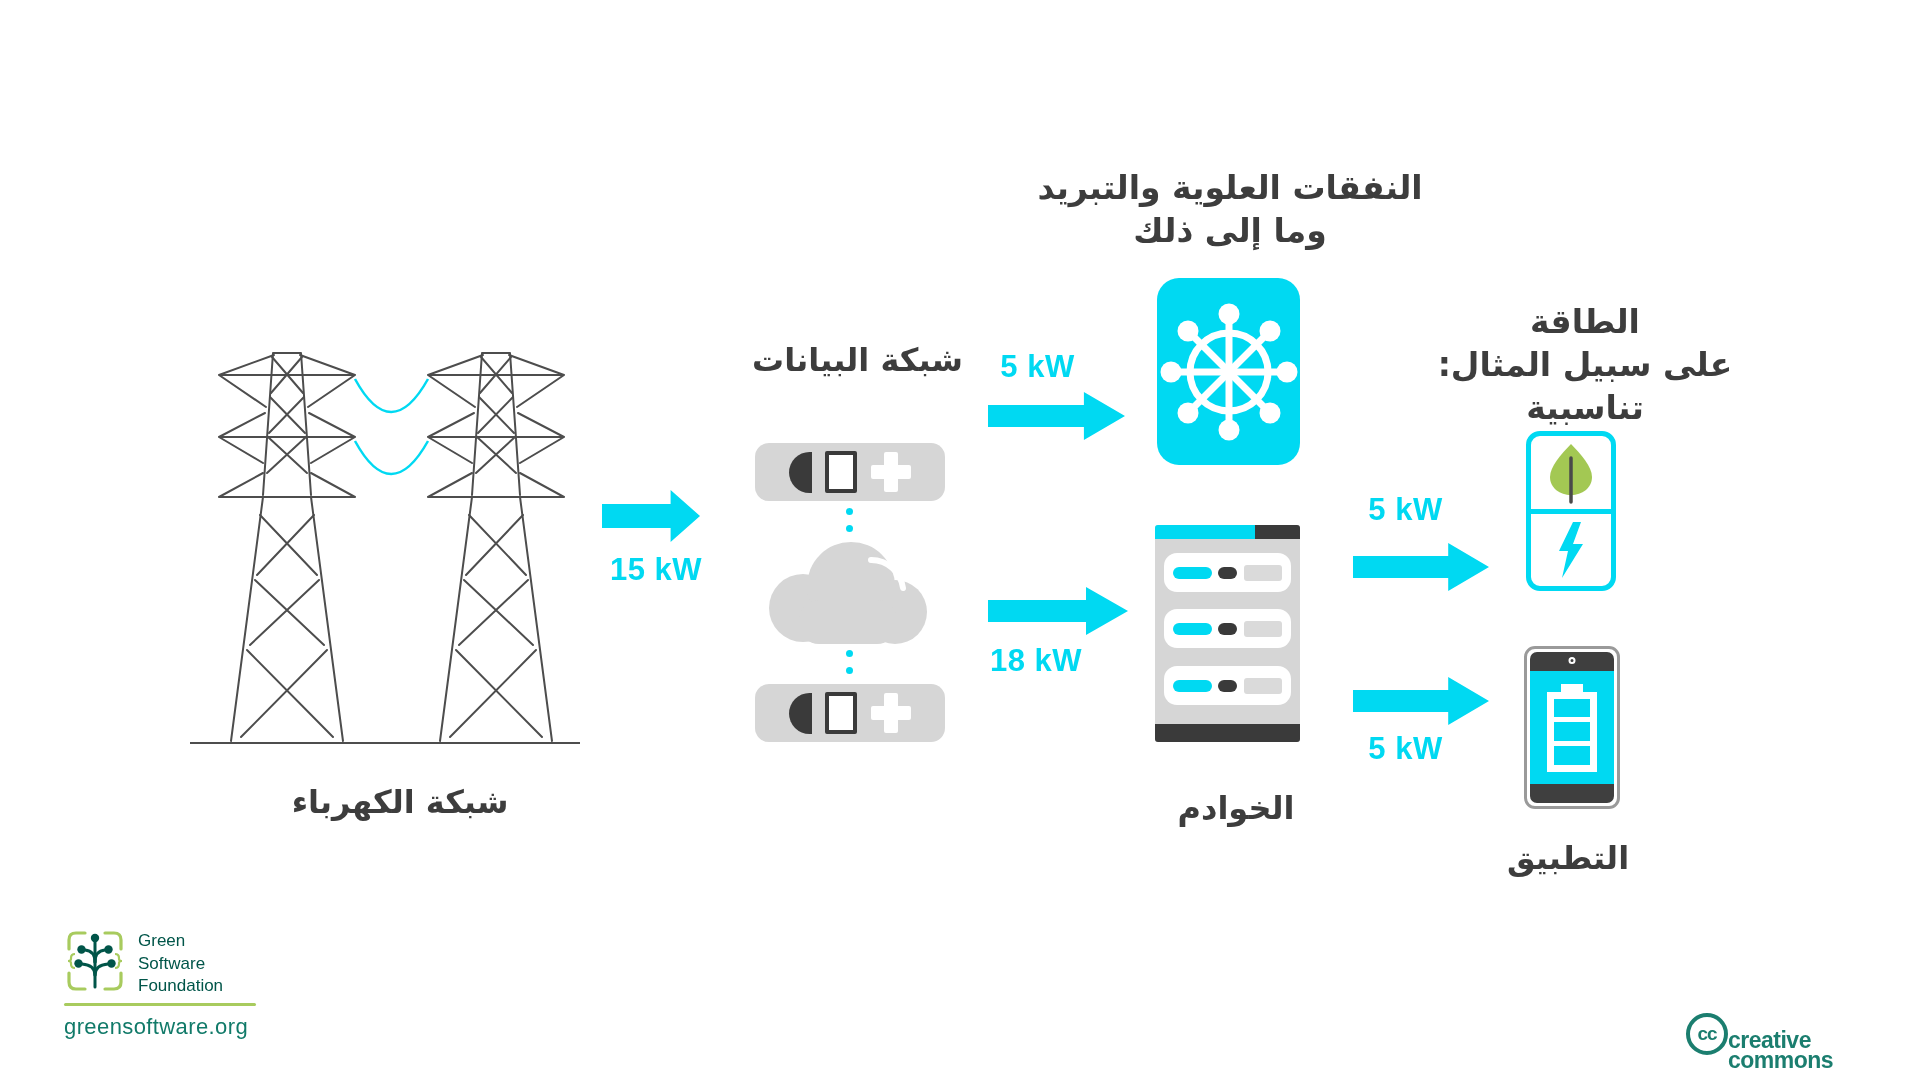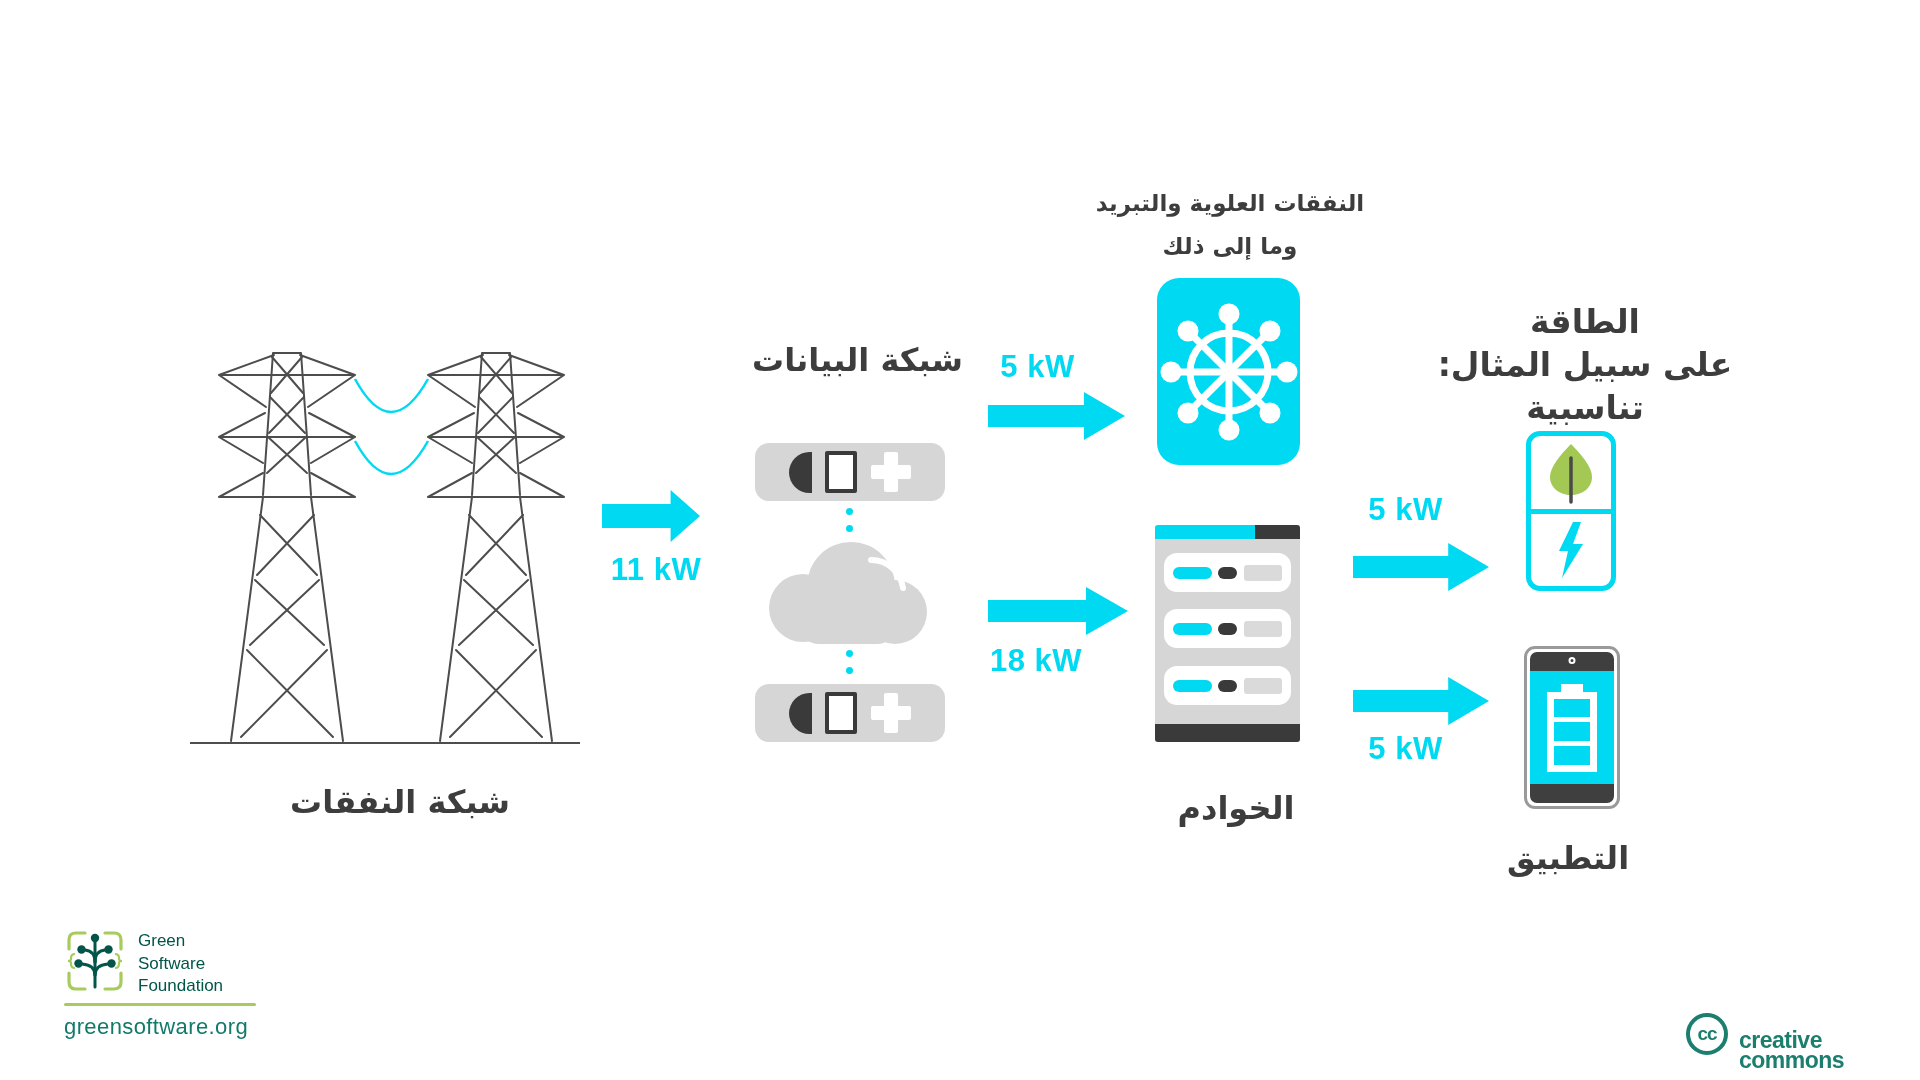--- a/index.html
+++ b/index.html
@@ -88,24 +88,24 @@
       <path d="M-24,152 L-56,396 M24,152 L56,396"></path>
       <path d="M-27,170 L30,230 M27,170 L-30,230 M-32,235 L37,300 M32,235 L-37,300 M-40,305 L46,392 M40,305 L-46,392"></path>
     </g>
   </g>
   <g fill="none" stroke="#00d9f2" stroke-width="2.5">
     <path d="M170,34 Q206,100 243,34"></path>
     <path d="M170,96 Q206,162 243,96"></path>
   </g>
 </svg>
 
-<div class="abs ar" style="left:290px;top:783px;width:220px;font-size:32px;">شبكة النفقات</div>
+<div class="abs ar" style="left:290px;top:783px;width:220px;font-size:32px;">شبكة الكهرباء</div>
 
 <div class="abs arrow" style="left:602px;top:490px;width:98px;height:52px;"></div>
-<div class="abs kw" style="left:600px;top:552px;width:112px;">11 kW</div>
+<div class="abs kw" style="left:600px;top:552px;width:112px;">15 kW</div>
 
 <div class="abs ar" style="left:730px;top:341px;width:255px;font-size:32px;">شبكة البيانات</div>
 
 <div class="abs dc-bar" style="left:755px;top:443px;">
   <span class="half-disc"></span>
   <span class="doc-rect"></span>
   <span class="plus"></span>
 </div>
 
 <div class="abs cyan-dot" style="left:846px;top:508px;"></div>
@@ -126,21 +126,21 @@
 
 <div class="abs dc-bar" style="left:755px;top:684px;">
   <span class="half-disc"></span>
   <span class="doc-rect"></span>
   <span class="plus"></span>
 </div>
 
 <div class="abs kw" style="left:985px;top:349px;width:105px;">5 kW</div>
 <div class="abs arrow" style="left:988px;top:392px;width:137px;height:48px;"></div>
 
-<div class="abs ar" style="left:1020px;top:182px;width:420px;font-size:23px;line-height:43px;">
+<div class="abs ar" style="left:1020px;top:166px;width:420px;font-size:33px;line-height:43px;">
   <div>النفقات العلوية والتبريد</div>
   <div>وما إلى ذلك</div>
 </div>
 
 <div class="abs" style="left:1157px;top:278px;width:143px;height:187px;background:var(--cyan,#00d9f2);border-radius:22px;display:flex;align-items:center;justify-content:center;">
   <svg width="140" height="140" viewBox="0 0 140 140">
     <g stroke="#ffffff" stroke-width="7" fill="none">
       <path d="M70,70 L70,12 M70,70 L70,128 M70,70 L12,70 M70,70 L128,70"></path>
       <path d="M70,70 L29,29 M70,70 L111,111 M70,70 L111,29 M70,70 L29,111"></path>
       <circle cx="70" cy="70" r="39"></circle>
@@ -257,21 +257,21 @@
   </svg>
   <div class="abs" style="left:74px;top:4px;width:130px;">
     <div class="gsf-name">Green</div>
     <div class="gsf-name">Software</div>
     <div class="gsf-name">Foundation</div>
   </div>
   <div class="abs" style="left:0;top:77px;width:192px;height:3px;background:var(--gsf-light-green,#a8cb5e);border-radius:2px;"></div>
   <div class="abs gsf-url" style="left:0;top:88px;width:240px;">greensoftware.org</div>
 </div>
 
-<div class="abs" style="left:1686px;top:997px;display:flex;align-items:center;gap:11px;">
+<div class="abs" style="left:1686px;top:997px;display:flex;align-items:center;gap:0;">
   <div class="cc-circle">
     <span>cc</span>
   </div>
   <div class="cc-text">
     <div>creative</div>
     <div>commons</div>
   </div>
 </div>
 
 </body></html>

